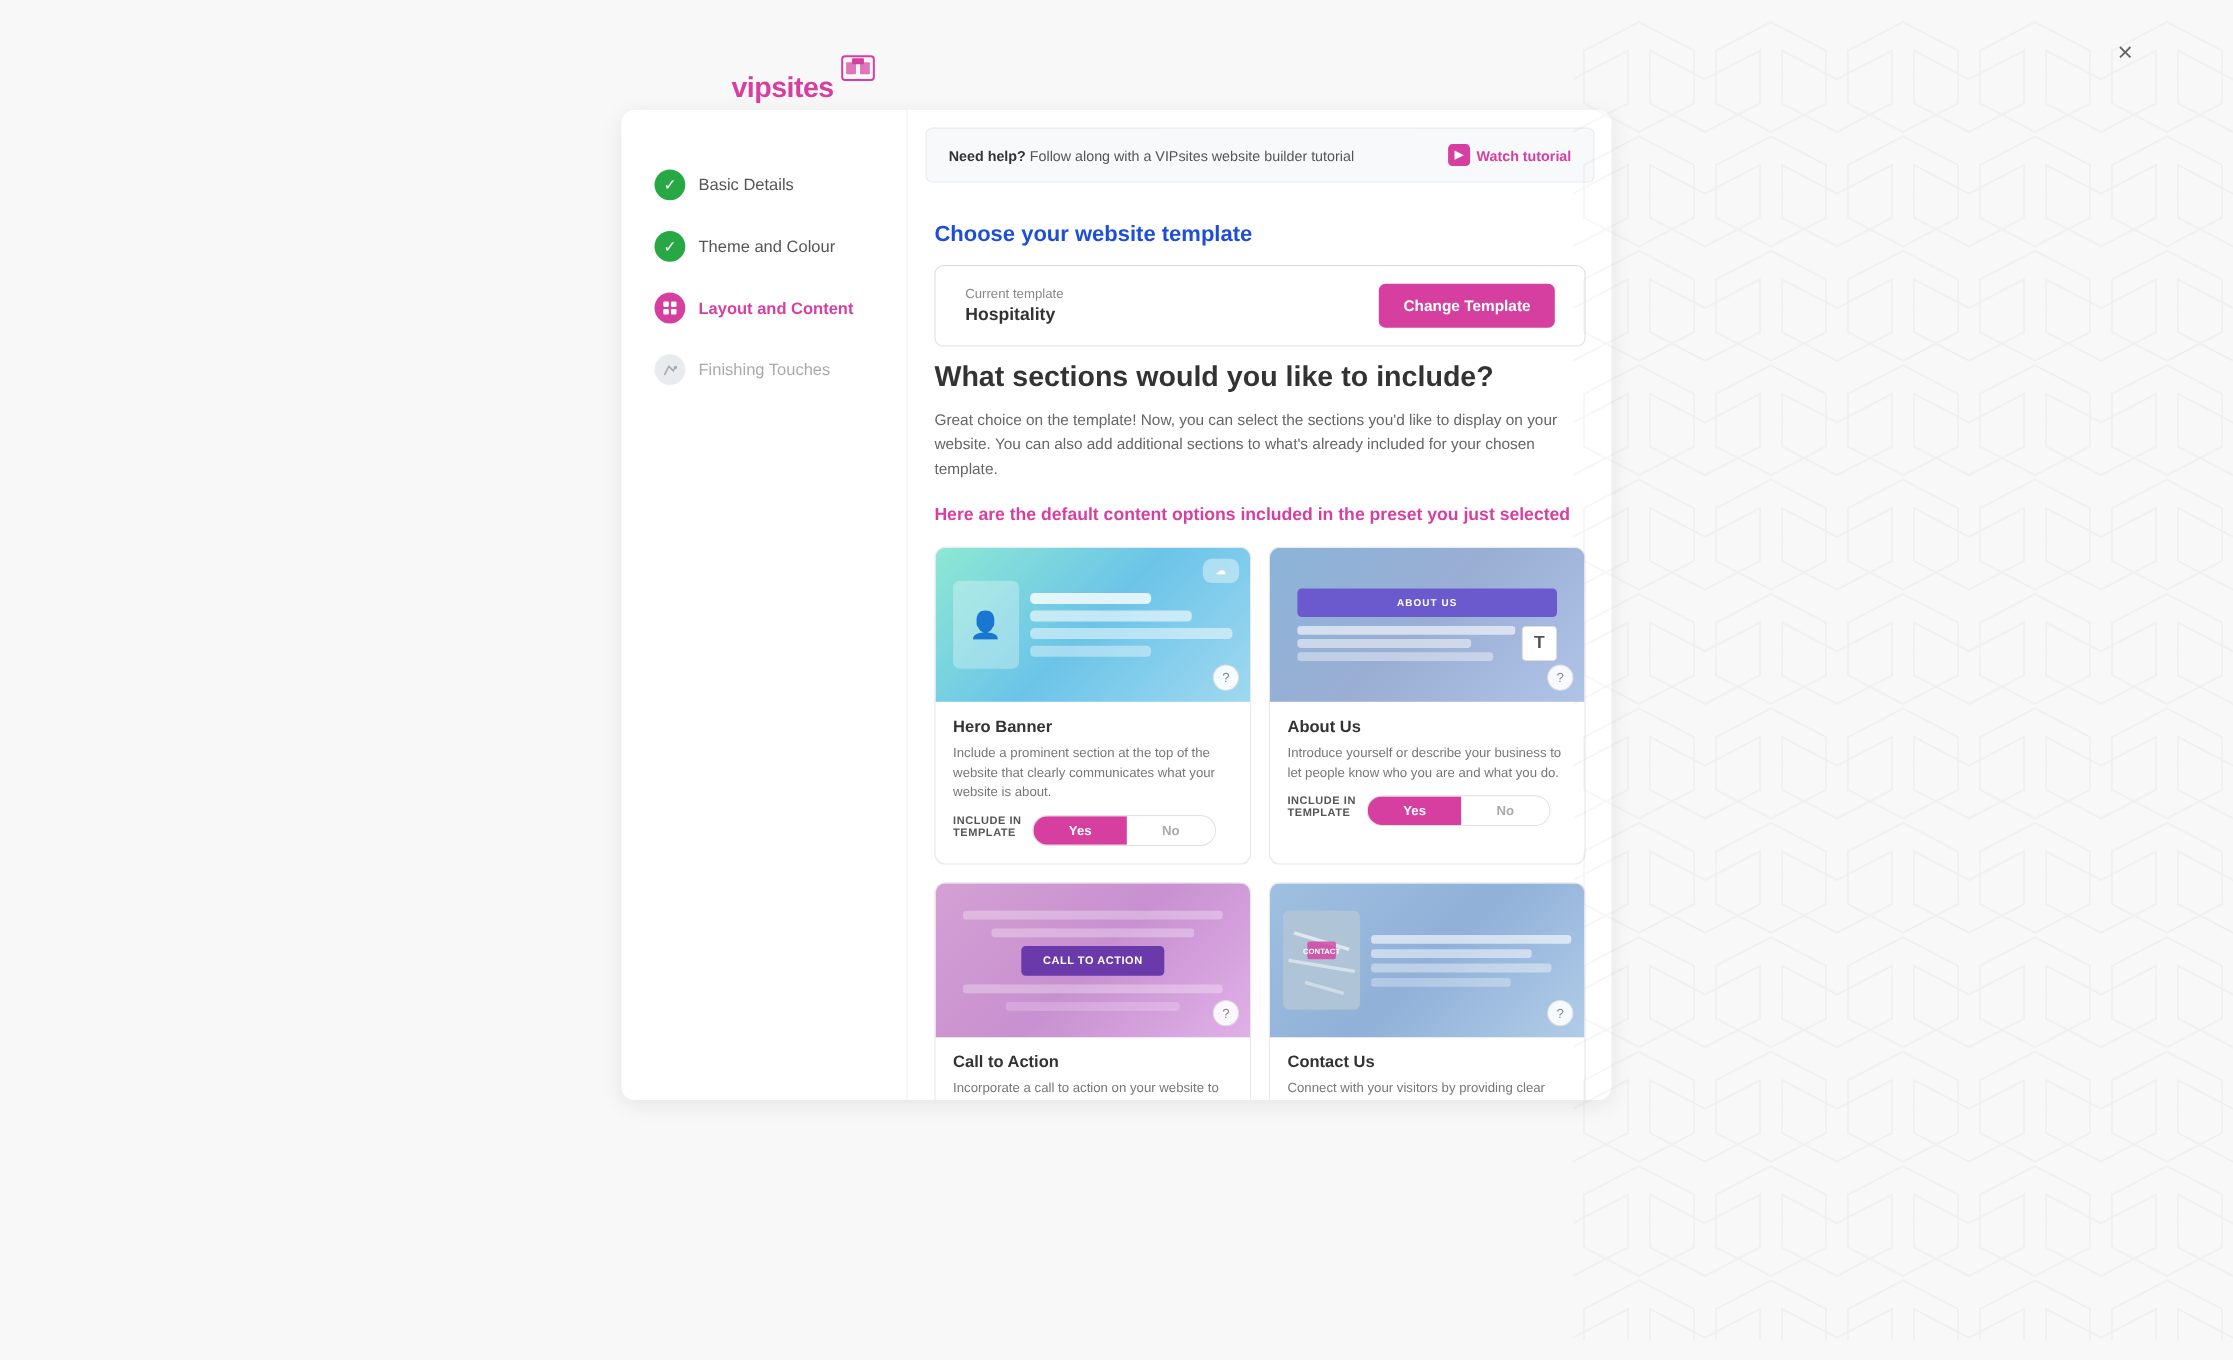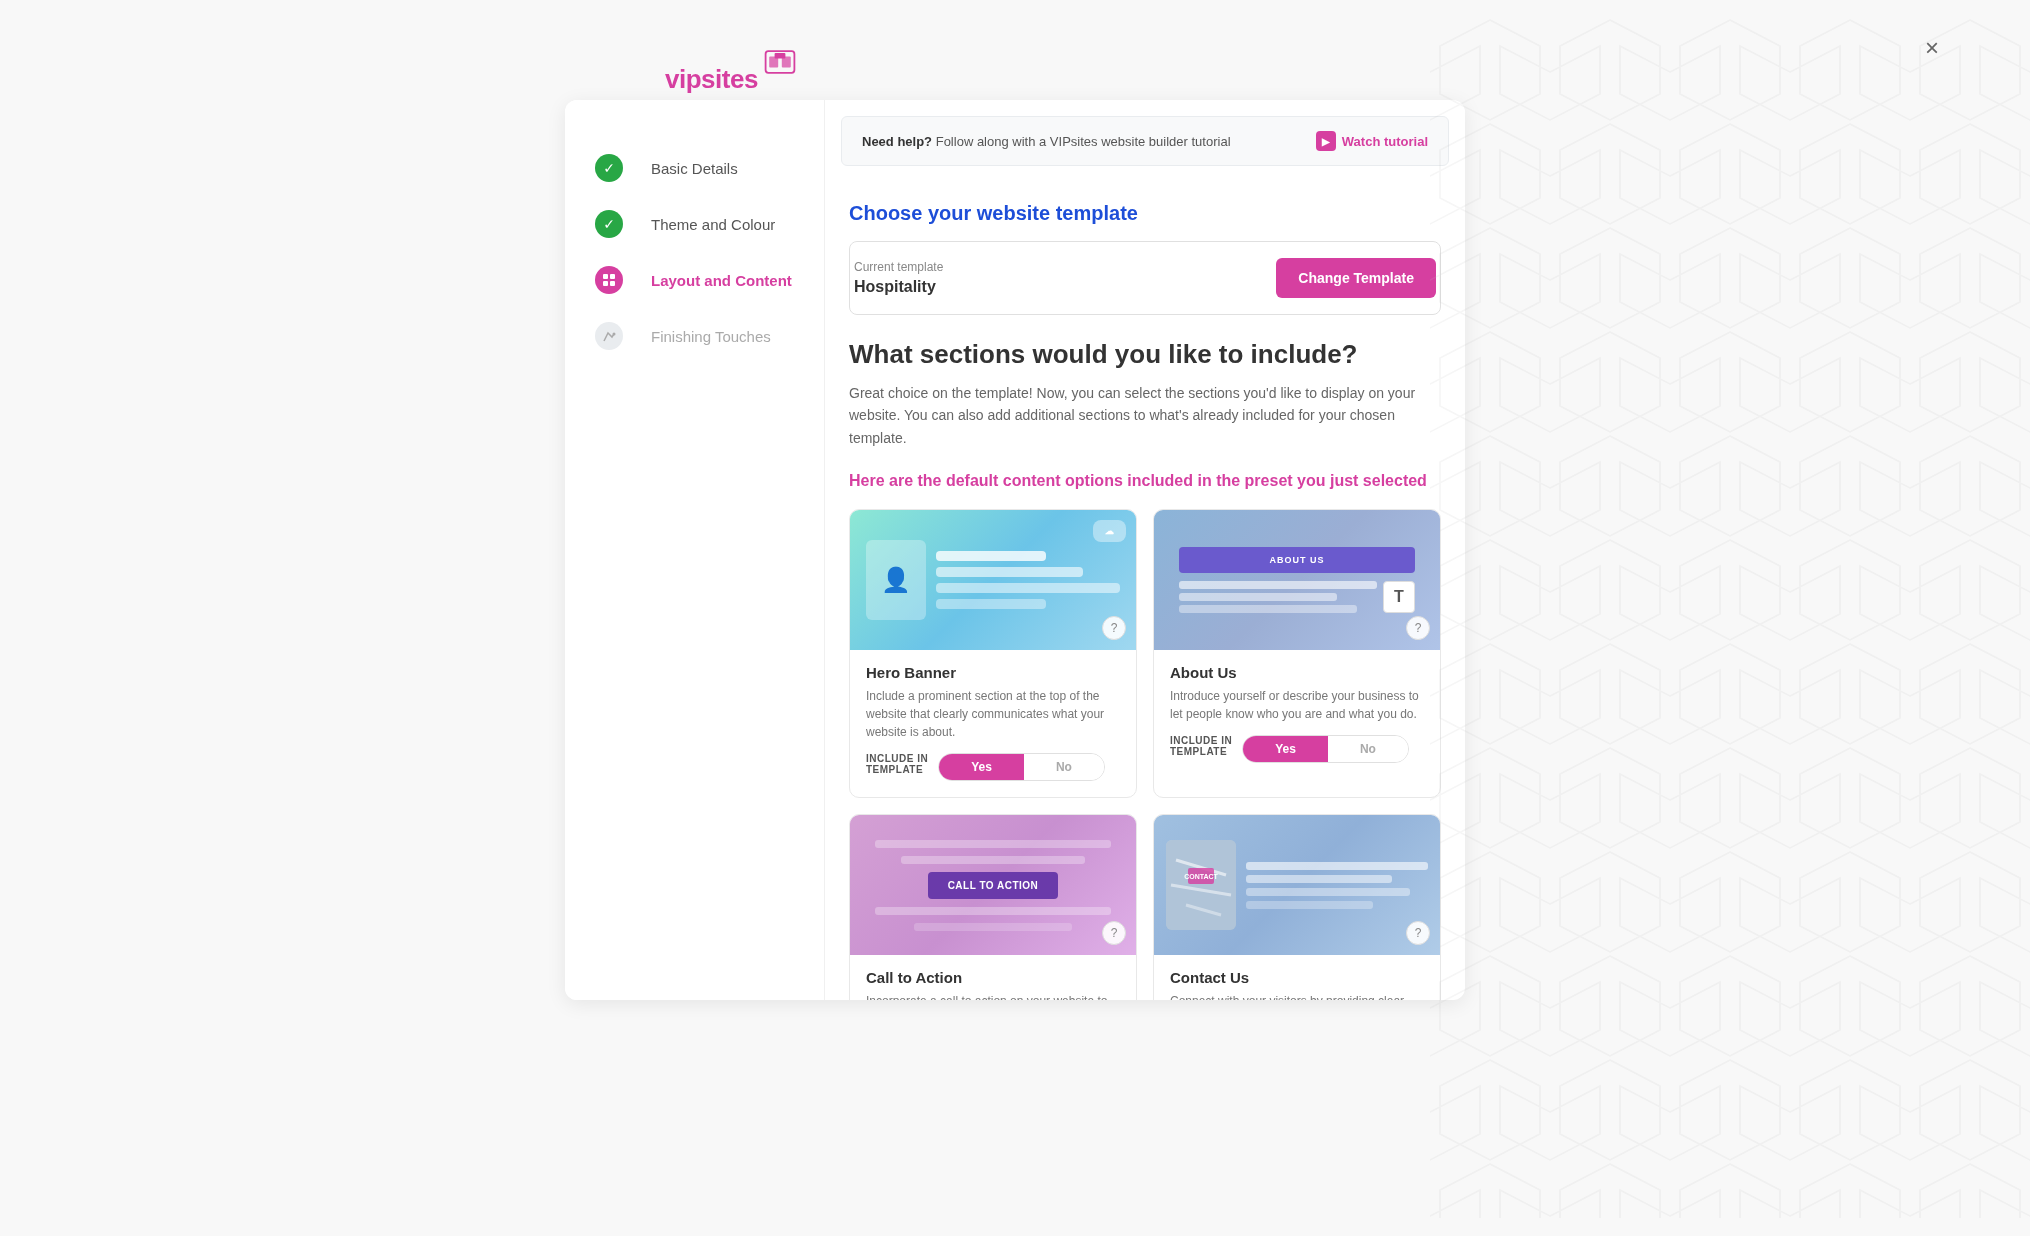--- a/index.html
+++ b/index.html
@@ -131,21 +131,20 @@
 
     .step-icon.inactive {
       background: #e9ecef;
       color: #999;
       font-size: 14px;
     }
 
     .step-label {
       font-size: 15px;
       color: #555;
-      margin-left: 16px;
     }
 
     .step-label.active {
       color: #d63fa0;
       font-weight: 600;
     }
 
     .step-label.completed {
       color: #555;
     }
@@ -213,25 +212,25 @@
       font-size: 20px;
       font-weight: 700;
       color: #1d4ed8;
       margin-bottom: 16px;
     }
 
     
     .template-box {
       border: 1px solid #e0e0e0;
       border-radius: 8px;
-      padding: 16px 4px;
+      padding: 16px 27px;
       display: flex;
       align-items: center;
       justify-content: space-between;
-      margin-bottom: 24px;
+      margin-bottom: 12px;
     }
 
     .template-info label {
       font-size: 12px;
       color: #888;
       display: block;
       margin-bottom: 4px;
     }
 
     .template-info span {

